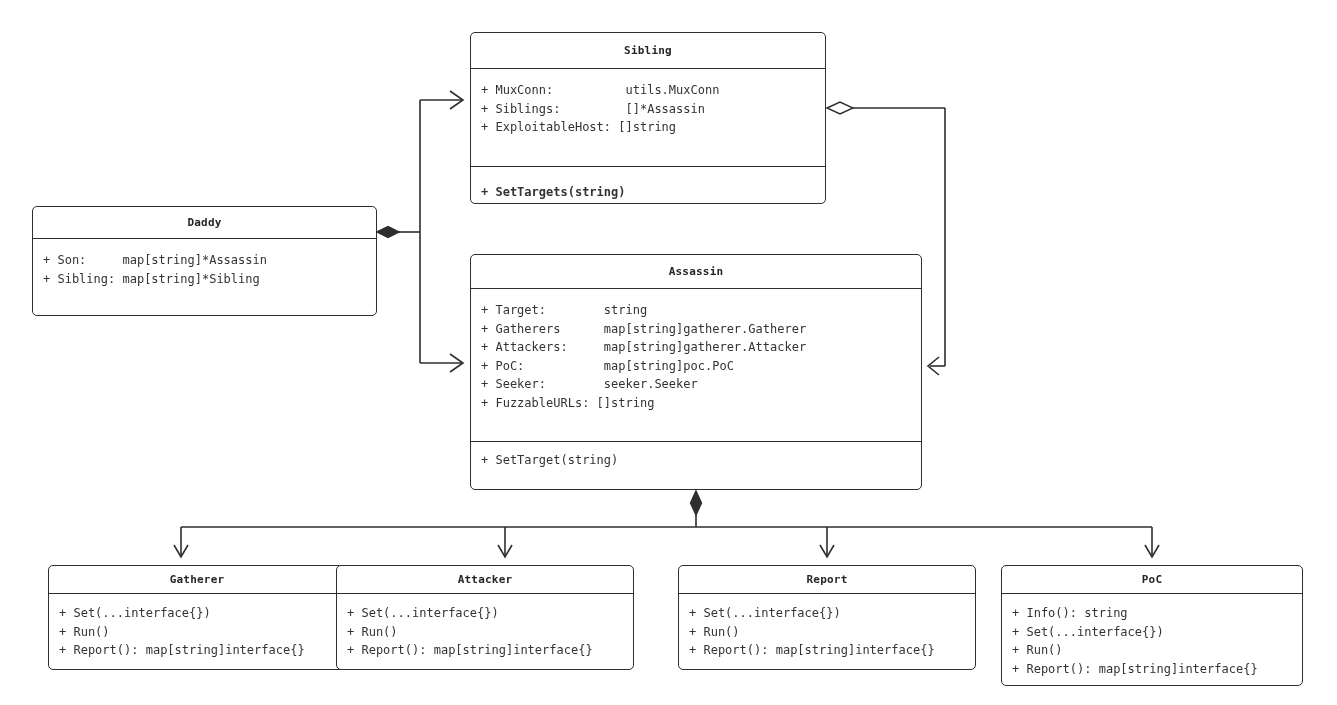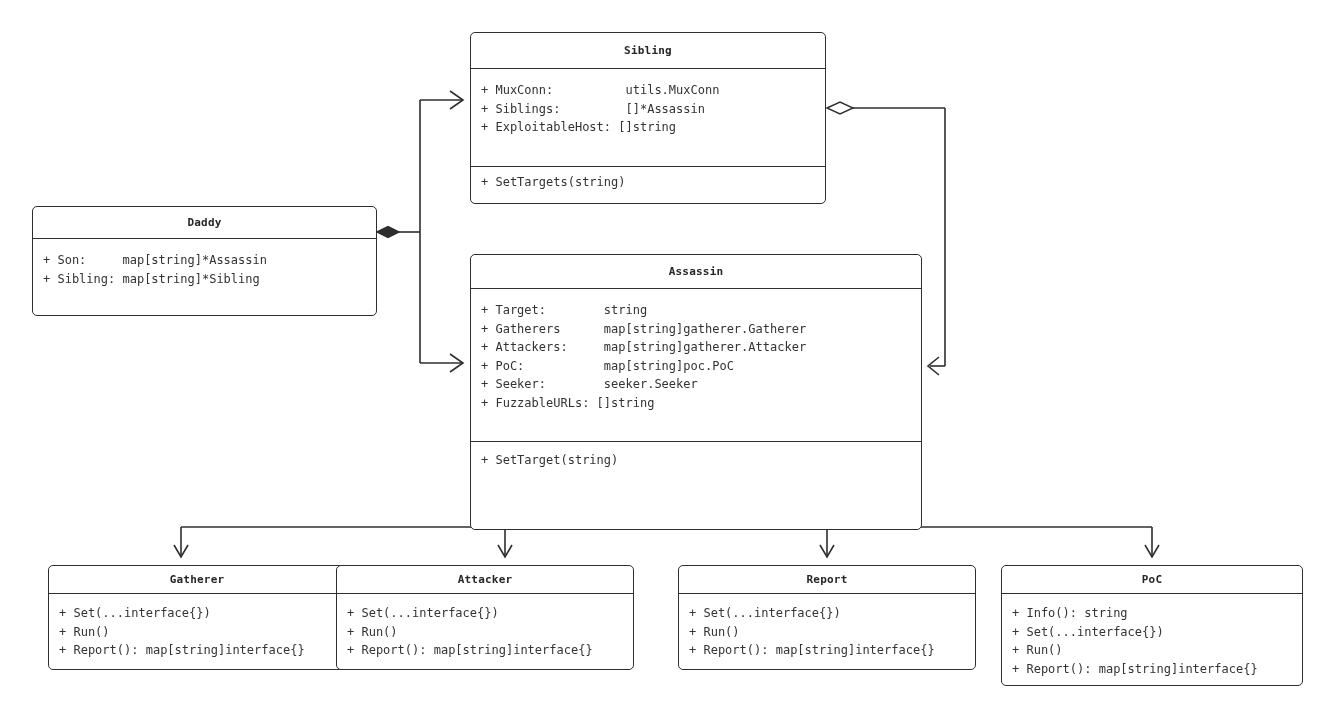--- a/index.html
+++ b/index.html
@@ -108,32 +108,32 @@
     <polygon points="696,491 701.5,503 696,515 690.5,503" fill="#2e2e2e" stroke="#2e2e2e" stroke-width="1.4"></polygon>
   </svg>
 
 <div class="uml-class" style="left: 470px; top: 32px; width: 356px; height: 172px;">
       <div class="uml-title" style="height: 36px;">Sibling</div>
       <div class="uml-section" style="height: 97px; padding-top: 12px;">
         <div class="uml-row">+ MuxConn:          utils.MuxConn</div>
         <div class="uml-row">+ Siblings:         []*Assassin</div>
         <div class="uml-row">+ ExploitableHost: []string</div>
       </div>
-      <div class="uml-section divided" style="padding-top: 6px;">
+      <div class="uml-section divided" style="padding-top: 16px; font-weight: bold;">
         <div class="uml-row">+ SetTargets(string)</div>
       </div>
     </div>
     <div class="uml-class" style="left: 32px; top: 185px; width: 345px; height: 110px; margin-top: 21px;">
       <div class="uml-title" style="height: 32px;">Daddy</div>
       <div class="uml-section" style="height: 78px; padding-top: 12px;">
         <div class="uml-row">+ Son:     map[string]*Assassin</div>
         <div class="uml-row">+ Sibling: map[string]*Sibling</div>
       </div>
     </div>
-    <div class="uml-class" style="left: 470px; top: 254px; width: 452px; height: 276px;">
+    <div class="uml-class" style="left: 470px; top: 254px; width: 452px; height: 236px;">
       <div class="uml-title" style="height: 34px;">Assassin</div>
       <div class="uml-section" style="height: 152px; padding-top: 12px;">
         <div class="uml-row">+ Target:        string</div>
         <div class="uml-row">+ Gatherers      map[string]gatherer.Gatherer</div>
         <div class="uml-row">+ Attackers:     map[string]gatherer.Attacker</div>
         <div class="uml-row">+ PoC:           map[string]poc.PoC</div>
         <div class="uml-row">+ Seeker:        seeker.Seeker</div>
         <div class="uml-row">+ FuzzableURLs: []string</div>
       </div>
       <div class="uml-section divided" style="padding-top: 9px;">

